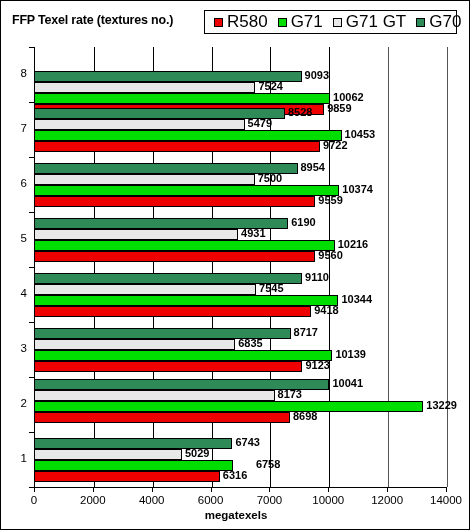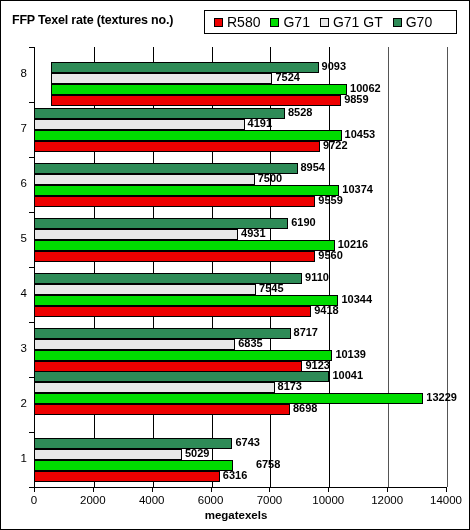--- a/index.html
+++ b/index.html
@@ -39,21 +39,21 @@
   }
   .legend-item:first-child{margin-left:9px;}
   .legend-swatch{
     width:9px;height:9px;
     border:1px solid #000;
     box-sizing:border-box;
     margin-right:4px;
     flex:0 0 auto;
   }
   .legend-label{
-    font-size:14px;color:#000;white-space:nowrap;
+    font-size:17px;color:#000;white-space:nowrap;
   }
 
   
   #plot-area{
     position:absolute;
     left:33px;top:46px;
     width:412px;height:440px;
     border-left:1px solid #000;
     box-sizing:border-box;
   }
@@ -157,21 +157,21 @@
     <div class="tick" style="left: 209.571px;"></div>
     <div class="xlab" style="left: 209.571px;">6000</div>
     <div class="tick" style="left: 268.429px;"></div>
     <div class="xlab" style="left: 268.429px;">7000</div>
     <div class="tick" style="left: 327.286px;"></div>
     <div class="xlab" style="left: 327.286px;">10000</div>
     <div class="tick" style="left: 386.143px;"></div>
     <div class="xlab" style="left: 386.143px;">12000</div>
     <div class="tick" style="left: 445px;"></div>
     <div class="xlab" style="left: 445px;">14000</div>
-    <div class="group" style="top: 55px; height: 55px; margin-left: 17px;">
+    <div class="group" style="top: 64px; height: 55px;">
       <div class="bar-row" style="top: 5.5px;">
         <div class="bar" style="left: 33px; width: 267.594px; background: rgb(46, 139, 87);"></div>
         <div class="bar-label" style="left: 303.594px;">9093</div>
       </div>
       <div class="bar-row" style="top: 16.5px;">
         <div class="bar" style="left: 33px; width: 221.421px; background: rgb(232, 232, 232);"></div>
         <div class="bar-label" style="left: 257.421px;">7524</div>
       </div>
       <div class="bar-row" style="top: 27.5px;">
         <div class="bar" style="left: 33px; width: 296.11px; background: rgb(0, 221, 0);"></div>
@@ -184,21 +184,21 @@
     </div>
     <div class="ytick" style="top: 101px;"></div>
     <div class="ycat" style="top: 65.5px;">8</div>
     <div class="group" style="top: 101px; height: 55px;">
       <div class="bar-row" style="top: 5.5px;">
         <div class="bar" style="left: 33px; width: 250.967px; background: rgb(46, 139, 87);"></div>
         <div class="bar-label" style="left: 286.967px;">8528</div>
       </div>
       <div class="bar-row" style="top: 16.5px;">
         <div class="bar" style="left: 33px; width: 210.532px; background: rgb(232, 232, 232);"></div>
-        <div class="bar-label" style="left: 246.532px;">4191</div>
+        <div class="bar-label" style="left: 246.532px;">5479</div>
       </div>
       <div class="bar-row" style="top: 27.5px;">
         <div class="bar" style="left: 33px; width: 307.617px; background: rgb(0, 221, 0);"></div>
         <div class="bar-label" style="left: 343.617px;">10453</div>
       </div>
       <div class="bar-row" style="top: 38.5px;">
         <div class="bar" style="left: 33px; width: 286.105px; background: rgb(238, 0, 0);"></div>
         <div class="bar-label" style="left: 322.105px;">9722</div>
       </div>
     </div>
@@ -277,21 +277,21 @@
         <div class="bar" style="left: 33px; width: 298.376px; background: rgb(0, 221, 0);"></div>
         <div class="bar-label" style="left: 334.376px;">10139</div>
       </div>
       <div class="bar-row" style="top: 38.5px;">
         <div class="bar" style="left: 33px; width: 268.477px; background: rgb(238, 0, 0);"></div>
         <div class="bar-label" style="left: 304.477px;">9123</div>
       </div>
     </div>
     <div class="ytick" style="top: 376px;"></div>
     <div class="ycat" style="top: 340.5px;">3</div>
-    <div class="group" style="top: 364px; height: 55px;">
+    <div class="group" style="top: 372px; height: 55px;">
       <div class="bar-row" style="top: 5.5px;">
         <div class="bar" style="left: 33px; width: 295.492px; background: rgb(46, 139, 87);"></div>
         <div class="bar-label" style="left: 331.492px;">10041</div>
       </div>
       <div class="bar-row" style="top: 16.5px;">
         <div class="bar" style="left: 33px; width: 240.52px; background: rgb(232, 232, 232);"></div>
         <div class="bar-label" style="left: 276.52px;">8173</div>
       </div>
       <div class="bar-row" style="top: 27.5px;">
         <div class="bar" style="left: 33px; width: 389.311px; background: rgb(0, 221, 0);"></div>

